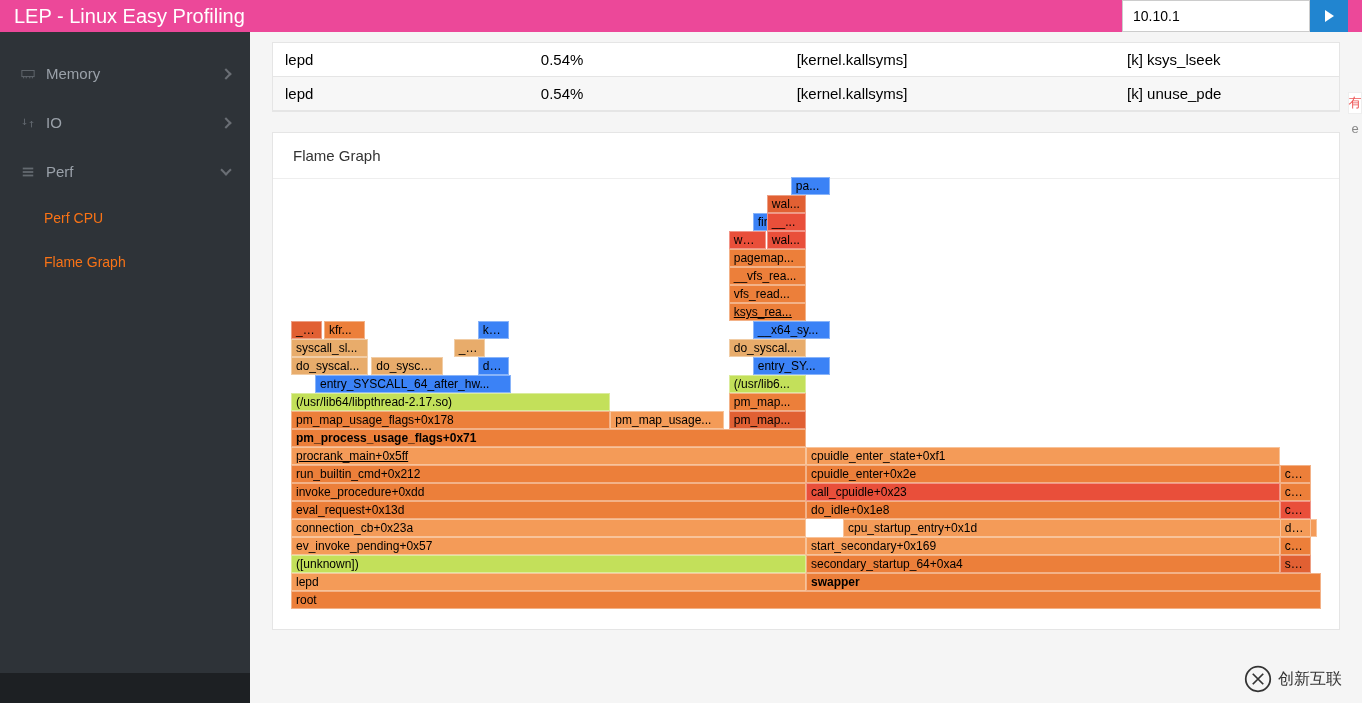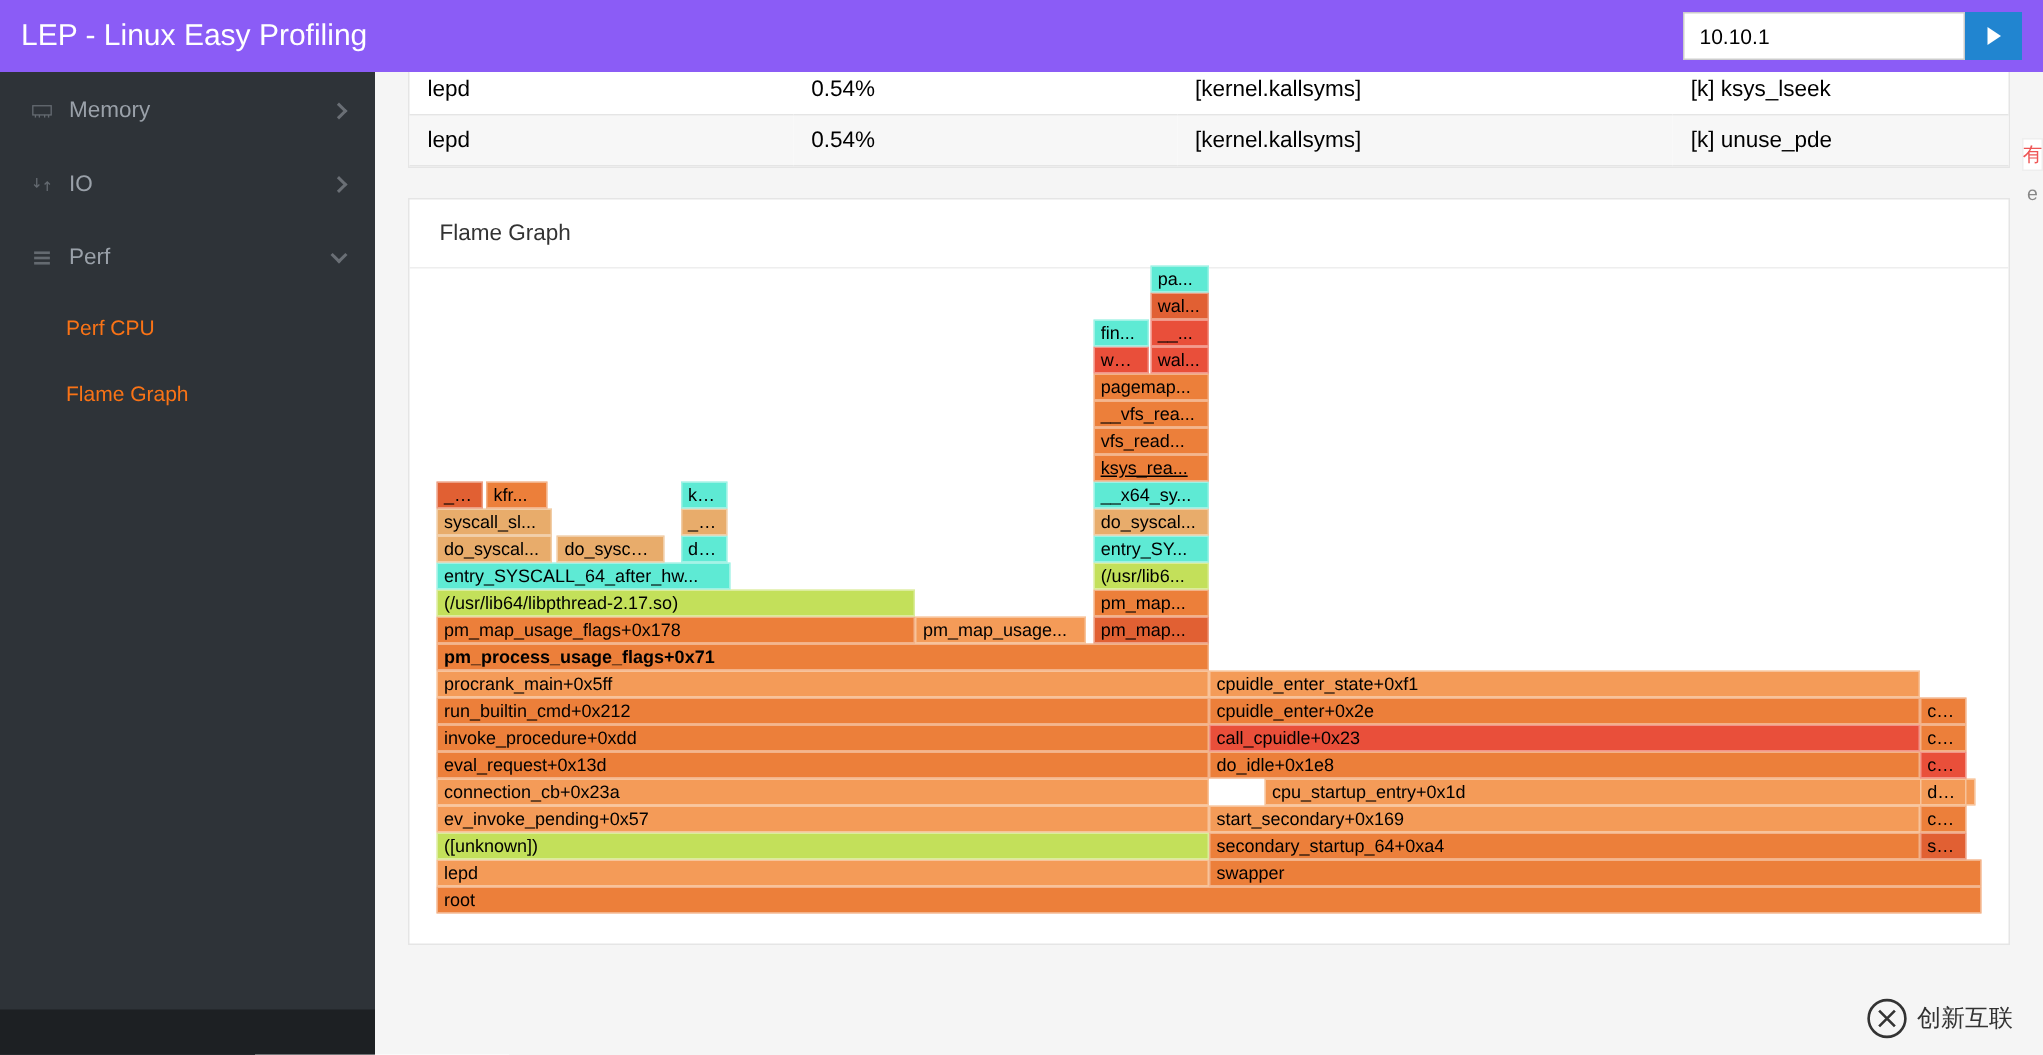--- a/index.html
+++ b/index.html
@@ -1,21 +1,21 @@
 <!DOCTYPE html>
 <html><head>
 <meta charset="utf-8">
 <style>
 * { margin: 0; padding: 0; box-sizing: border-box; font-family: -apple-system, "Segoe UI", "Microsoft YaHei", sans-serif; }
 body { background: #f5f5f5; overflow: hidden; }
 
 .layout { display: flex; height: 703px; width: 1362px; }
 
 
-.header { position: fixed; top: 0; left: 0; right: 0; height: 48px; background: #8b5cf6; display: flex; align-items: center; justify-content: space-between; padding: 0 14px; z-index: 100; }
+.header { position: fixed; top: 0; left: 0; right: 0; height: 32px; background: #ec4899; display: flex; align-items: center; justify-content: space-between; padding: 0 14px; z-index: 100; }
 .app-title { color: #fff; font-size: 20px; font-weight: 400; }
 .header-right { display: flex; align-items: center; gap: 0; }
 .ip-input { width: 188px; height: 32px; border: 1px solid #ccc; padding: 0 10px; font-size: 14px; background: #fff; }
 .play-btn { width: 38px; height: 32px; background: #2185d0; border: none; cursor: pointer; display: flex; align-items: center; justify-content: center; }
 .play-btn svg { fill: #fff; }
 
 
 .sidebar { width: 250px; background: #2e3338; }
 .menu-item { display: flex; align-items: center; justify-content: space-between; padding: 16px 20px; color: #9aa1a9; font-size: 15px; cursor: pointer; }
 .menu-item-left { display: flex; align-items: center; gap: 10px; }
@@ -43,21 +43,21 @@
 .flame-row { position: absolute; left: 18px; right: 18px; height: 18px; }
 .flame-cell { position: absolute; top: 0; height: 100%; font-size: 12px; color: #000; padding: 1px 4px; overflow: hidden; white-space: nowrap; text-overflow: ellipsis; border: 1px solid rgba(255,255,255,0.4); cursor: pointer; }
 
 
 .c-o1 { background: #ec7f3a; } 
 .c-o2 { background: #f49b58; } 
 .c-o3 { background: #e8ac6b; } 
 .c-o4 { background: #e16033; } 
 .c-r1 { background: #e94f3a; } 
 .c-g1 { background: #c3e05a; } 
-.c-y1 { background: #5eead4; } 
+.c-y1 { background: #3b82f6; margin-left: 24px; } 
 
 
 .brand { position: fixed; right: 20px; bottom: 10px; display: flex; align-items: center; gap: 6px; font-size: 16px; color: #333; }
 .brand-logo { width: 28px; height: 28px; }
 
 
 .right-peek { position: fixed; right: 0; top: 92px; width: 14px; height: 22px; background: #fff; border: 1px solid #eee; color: #e55; font-size: 13px; display:flex; align-items:center; justify-content:center; }
 .right-peek2 { position: fixed; right: 0; top: 118px; width: 14px; height: 20px; color: #888; font-size: 13px; display:flex; align-items:center; justify-content:center; }
 
 .bottom-bar { position: fixed; bottom: 0; left: 0; width: 250px; height: 30px; background: #1d2023; }
@@ -151,21 +151,21 @@
       </div>
 
       <div class="panel">
         <div class="panel-title">Flame Graph</div>
         <div class="flame-container" id="flame">
             <div class="flame-row" style="bottom: 20px;">
               <div class="flame-cell c-o1" style="left: 0%; width: 100%;">root</div>
             </div>
             <div class="flame-row" style="bottom: 38px;">
               <div class="flame-cell c-o2" style="left: 0%; width: 50%;">lepd</div>
-              <div class="flame-cell c-o1" style="left: 50%; width: 50%;">swapper</div>
+              <div class="flame-cell c-o1" style="left: 50%; width: 50%; font-weight: bold;">swapper</div>
             </div>
             <div class="flame-row" style="bottom: 56px;">
               <div class="flame-cell c-g1" style="left: 0%; width: 50%;">([unknown])</div>
               <div class="flame-cell c-o1" style="left: 50%; width: 46%;">secondary_startup_64+0xa4</div>
               <div class="flame-cell c-o4" style="left: 96%; width: 3%;">sta...</div>
             </div>
             <div class="flame-row" style="bottom: 74px;">
               <div class="flame-cell c-o2" style="left: 0%; width: 50%;">ev_invoke_pending+0x57</div>
               <div class="flame-cell c-o2" style="left: 50%; width: 46%;">start_secondary+0x169</div>
               <div class="flame-cell c-o1" style="left: 96%; width: 3%;">cp...</div>
@@ -184,21 +184,21 @@
               <div class="flame-cell c-o1" style="left: 0%; width: 50%;">invoke_procedure+0xdd</div>
               <div class="flame-cell c-r1" style="left: 50%; width: 46%;">call_cpuidle+0x23</div>
               <div class="flame-cell c-o1" style="left: 96%; width: 3%;">cp...</div>
             </div>
             <div class="flame-row" style="bottom: 146px;">
               <div class="flame-cell c-o1" style="left: 0%; width: 50%;">run_builtin_cmd+0x212</div>
               <div class="flame-cell c-o1" style="left: 50%; width: 46%;">cpuidle_enter+0x2e</div>
               <div class="flame-cell c-o1" style="left: 96%; width: 3%;">cp...</div>
             </div>
             <div class="flame-row" style="bottom: 164px;">
-              <div class="flame-cell c-o2" style="left: 0%; width: 50%;">procrank_main+0x5ff</div>
+              <div class="flame-cell c-o2" style="left: 0%; width: 50%; text-decoration: underline;">procrank_main+0x5ff</div>
               <div class="flame-cell c-o2" style="left: 50%; width: 46%;">cpuidle_enter_state+0xf1</div>
             </div>
             <div class="flame-row" style="bottom: 182px;">
               <div class="flame-cell c-o1" style="left: 0%; width: 50%; font-weight: bold;">pm_process_usage_flags+0x71</div>
             </div>
             <div class="flame-row" style="bottom: 200px;">
               <div class="flame-cell c-o1" style="left: 0%; width: 31%;">pm_map_usage_flags+0x178</div>
               <div class="flame-cell c-o2" style="left: 31%; width: 11%;">pm_map_usage...</div>
               <div class="flame-cell c-o4" style="left: 42.5%; width: 7.5%;">pm_map...</div>
             </div>

